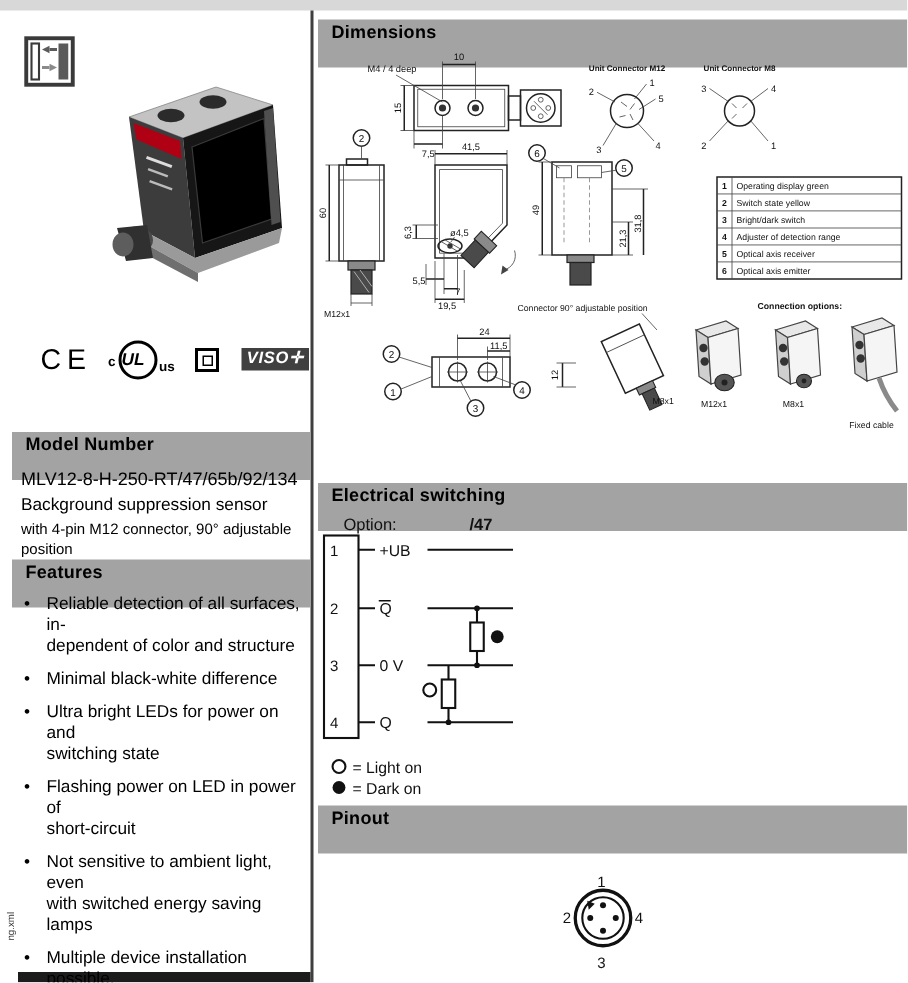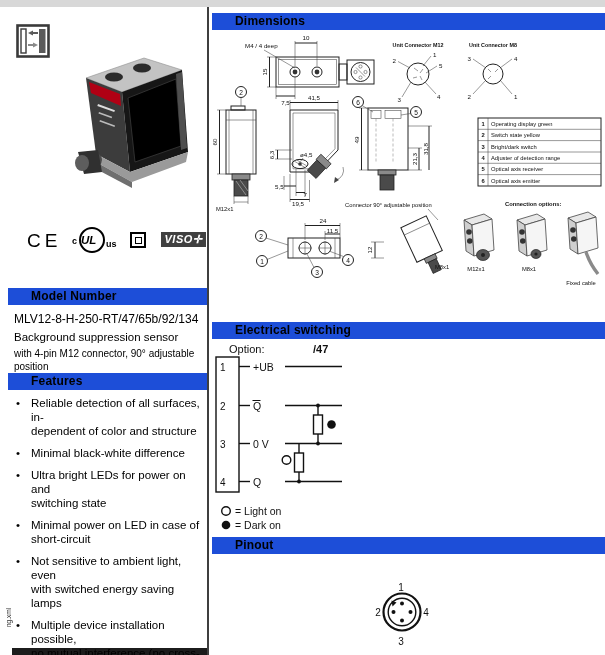--- a/index.html
+++ b/index.html
@@ -4,22 +4,22 @@
 <style>
   * { margin:0; padding:0; box-sizing:border-box; }
   html,body { background:#fff; }
   body { font-family:"Liberation Sans", sans-serif; color:#000; }
   #page { position:relative; width:605px; height:655px; background:#fff; overflow:hidden; }
 
   .topstrip { position:absolute; left:0; top:0; width:605px; height:7px; background:#d8d8d8; }
   .divider  { position:absolute; left:207px; top:7px; width:2px; height:648px; background:#3f3f3f; }
   .bottombar{ position:absolute; left:12px; top:648px; width:195px; height:7px; background:#1c1c1c; }
 
-  .bar { position:absolute; background:#1d4ed8; height:17px; line-height:17px;
-         font-weight:bold; font-size:12px; padding-left:23px; letter-spacing:.2px; }
+  .bar { position:absolute; background:#a3a3a3; height:32px; line-height:17px;
+         font-weight:bold; font-size:12px; padding-left:9px; letter-spacing:.2px; }
   .bar.left-bar  { left:8px;  width:199px; }
   .bar.right-bar { left:212px; width:393px; }
 
   
   .pictogram { position:absolute; left:16px; top:24px; }
   .photo     { position:absolute; left:58px; top:48px; }
 
   .cert-row { position:absolute; left:0; top:224px; width:219px; height:34px; }
   .ce-mark  { position:absolute; left:27px; top:6px; font-size:19px; letter-spacing:4px; font-weight:500; }
   .ul-mark  { position:absolute; left:72px; top:2px; width:46px; height:30px; }
@@ -121,21 +121,21 @@
   <div class="model-desc">with 4-pin M12 connector, 90° adjustable
 position</div>
 
   <div class="bar left-bar" style="top:373px">Features</div>
   <ul class="features-list">
     <li>Reliable detection of all surfaces, in-
 dependent of color and structure</li>
     <li>Minimal black-white difference</li>
     <li>Ultra bright LEDs for power on and
 switching state</li>
-    <li>Minimal power on LED in case of
+    <li>Flashing power on LED in power of
 short-circuit</li>
     <li>Not sensitive to ambient light, even
 with switched energy saving lamps</li>
     <li>Multiple device installation possible,
 no mutual interference (no cross-talk)</li>
 
   </ul>
 
   <div class="side-text">ng.xml</div>
 

